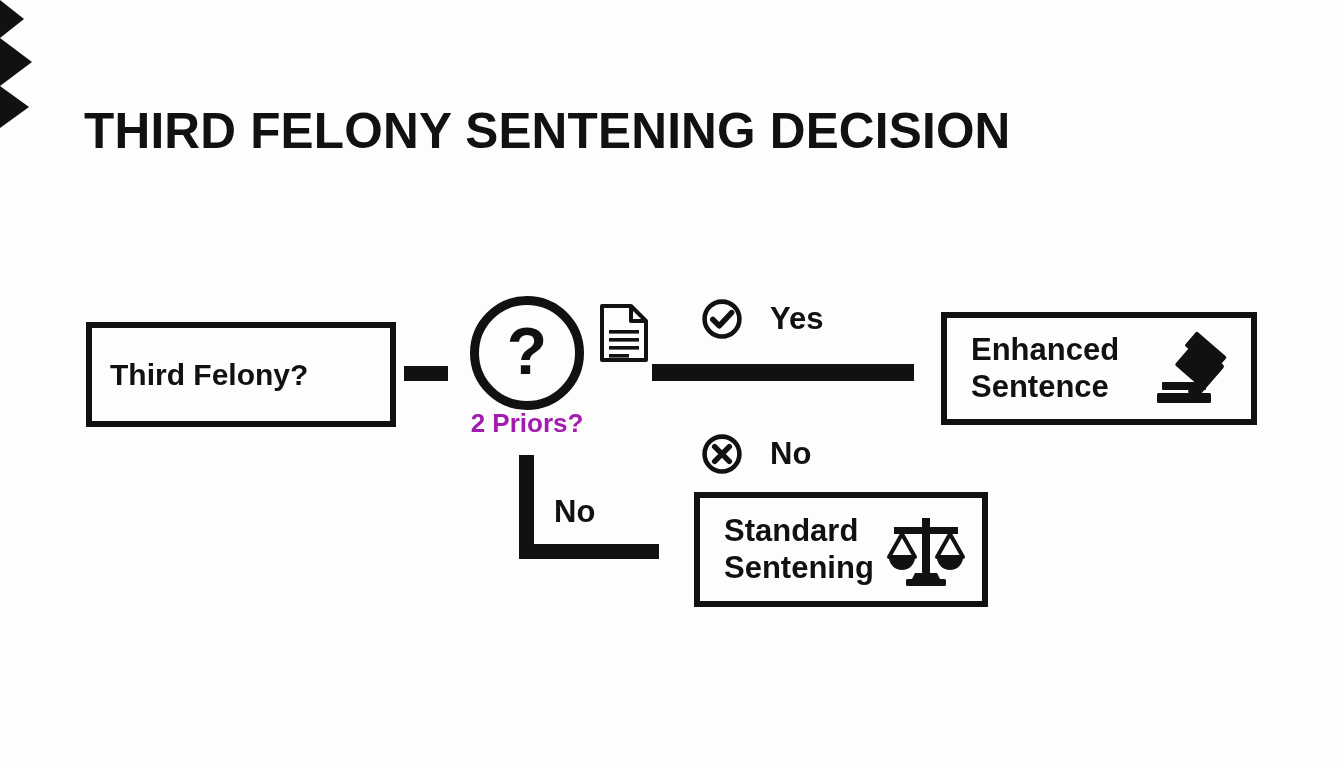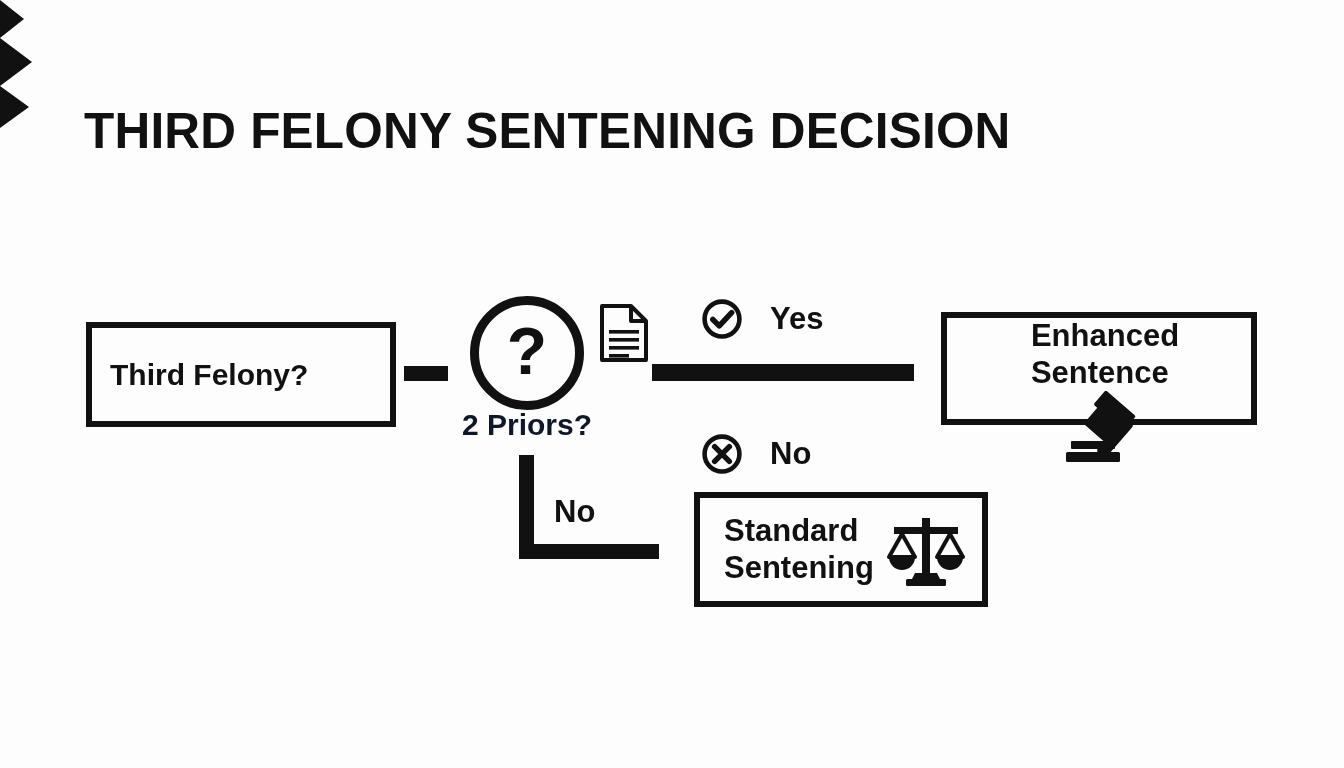--- a/index.html
+++ b/index.html
@@ -64,21 +64,20 @@
   }
 
   #node-enhanced-sentence {
     left: 941px;
     top: 312px;
     width: 316px;
     height: 113px;
     justify-content: space-between;
     padding-left: 24px;
     padding-right: 12px;
-    flex-direction: column;
   }
 
   #node-standard-sentening {
     left: 694px;
     top: 492px;
     width: 294px;
     height: 115px;
     justify-content: space-between;
     padding-left: 24px;
     padding-right: 14px;
@@ -105,23 +104,23 @@
     color: #111111;
     line-height: 1;
     margin-top: -4px;
   }
   #decision-caption {
     position: absolute;
     left: 452px;
     top: 408px;
     width: 150px;
     text-align: center;
-    font-size: 30px;
-    font-weight: bold;
-    color: #0f172a;
+    font-size: 26px;
+    font-weight: bold;
+    color: #a21caf;
     white-space: nowrap;
   }
 
   
   .icon { display: block; }
 
   #icon-document {
     position: absolute;
     left: 598px;
     top: 303px;

